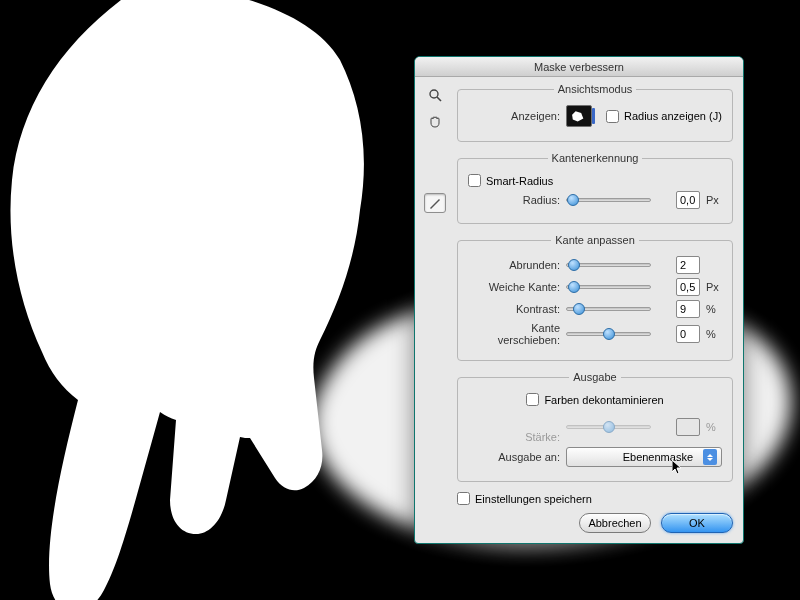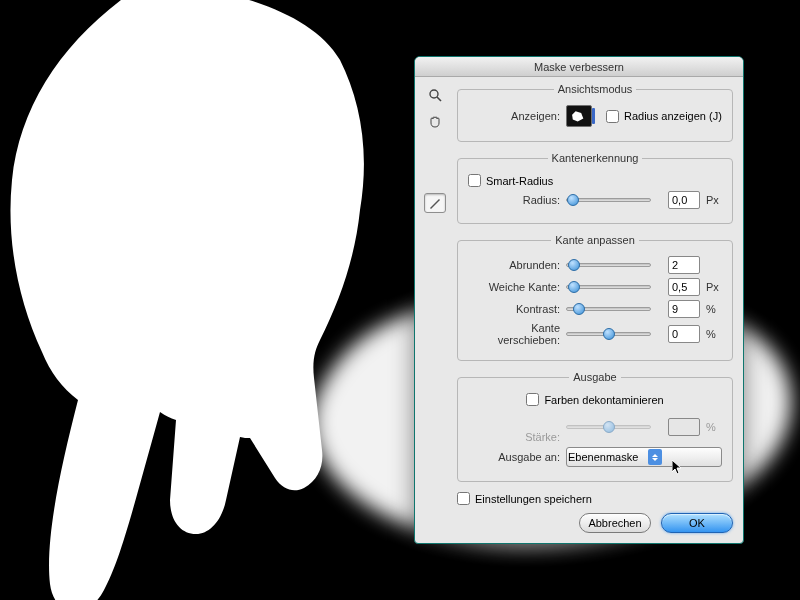--- a/index.html
+++ b/index.html
@@ -87,32 +87,32 @@
   }
   .slider::-webkit-slider-thumb {
     -webkit-appearance: none; width: 12px; height:12px; border-radius:50%;
     background: radial-gradient(circle at 35% 30%, #bfe1ff, #3a8fd6); border:1px solid #2a6ca7;
   }
   .slider::-moz-range-thumb {
     width: 12px; height:12px; border-radius:50%;
     background: radial-gradient(circle at 35% 30%, #bfe1ff, #3a8fd6); border:1px solid #2a6ca7;
   }
   .numbox {
-    width: 32px; height: 18px; font-size:11px; padding: 1px 3px;
+    width: 24px; height: 18px; font-size:11px; padding: 1px 3px;
     border:1px solid #888; border-radius:2px; background:#fff;
     text-align:left;
   }
   .numbox.disabled { background:#e6e6e6; }
   .unit { width: 16px; color:#333; }
   .select {
     flex:1; height: 20px;
     background: linear-gradient(#fefefe,#e1e1e1);
     border:1px solid #8a8a8a; border-radius:3px;
-    display:flex; align-items:center; justify-content: flex-start;
-    padding: 0 4px 0 1px;
+    display:flex; align-items:center; justify-content: flex-end;
+    padding: 0 4px 0 13px;
     gap: 10px;
   }
   .select .arrows {
     width: 14px; height:16px; background:#4c8fe2; border-radius:2px;
     display:flex; flex-direction: column; align-items:center; justify-content:center;
     gap:1px;
   }
   .select .arrows span {
     width:0;height:0;border-left:3px solid transparent;border-right:3px solid transparent;
   }

